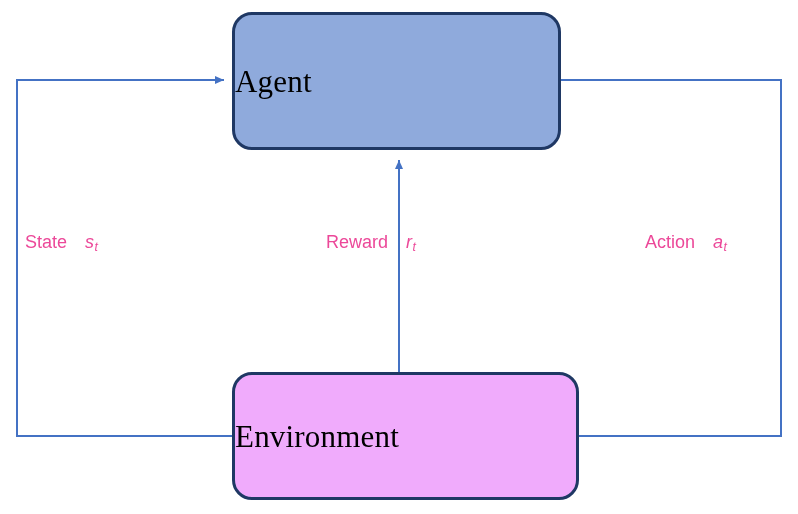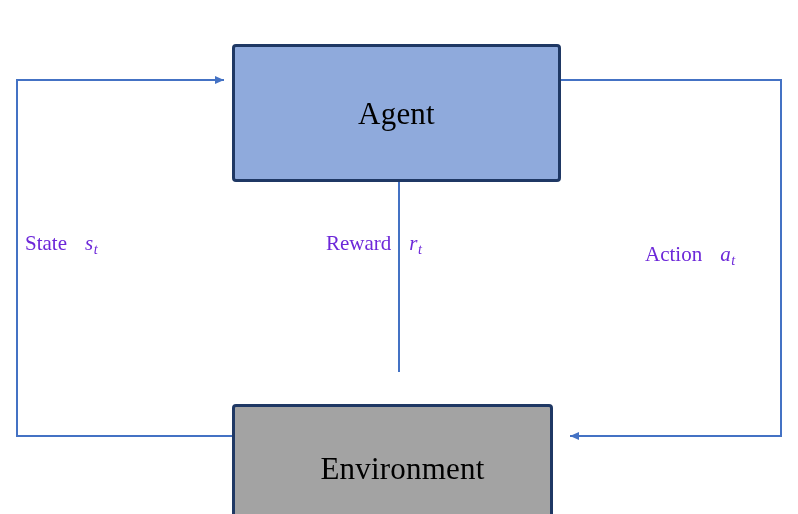--- a/index.html
+++ b/index.html
@@ -21,72 +21,70 @@
     position: absolute;
     left: 0;
     top: 0;
     width: 798px;
     height: 514px;
   }
   .node {
     position: absolute;
     box-sizing: border-box;
     border: 3px solid #1F3864;
-    border-radius: 4px;
+    border-radius: 20px;
     display: flex;
     align-items: center;
-    justify-content: center;
-    margin-top: 32px;
+    justify-content: flex-start;
   }
   .node-label {
     font-family: "Liberation Serif", serif;
     font-size: 31px;
     color: #000000;
     line-height: 1;
     letter-spacing: 0.2px;
   }
   #agent-node {
     left: 232px;
     top: 12px;
     width: 329px;
     height: 138px;
     background: #8FAADC;
   }
   #environment-node {
     left: 232px;
     top: 372px;
-    width: 321px;
+    width: 347px;
     height: 128px;
-    background: #a3a3a3;
-    padding-left: 20px;
+    background: #f0abfc;
   }
   .edge-label {
     position: absolute;
-    font-family: Liberation Serif, serif;
-    font-size: 21px;
-    color: #6d28d9;
+    font-family: Liberation Sans, sans-serif;
+    font-size: 18px;
+    color: #ec4899;
     white-space: nowrap;
     line-height: 1;
   }
   .edge-label .word {
     font-style: normal;
   }
   .edge-label .sym {
     font-style: italic;
     margin-left: 18px;
   }
   .edge-label .sym sub {
     font-style: italic;
     font-size: 0.68em;
     vertical-align: -0.28em;
     margin-left: 0.5px;
   }
   #state-label  { left: 25px;  top: 233px; }
   #reward-label { left: 306px; top: 233px; margin-left: 20px; }
-  #action-label { left: 645px; top: 244px; }
+  #action-label { left: 645px; top: 233px; }
 </style>
 </head>
 <body>
 
 <div id="canvas">
 
   <svg id="wires" viewBox="0 0 798 514" width="798" height="514" aria-hidden="true">
     <defs>
       <marker id="arrow-right" markerWidth="10" markerHeight="10" refX="9" refY="4" orient="auto" markerUnits="userSpaceOnUse">
         <path d="M0,0 L9,4 L0,8 Z" fill="#4472C4"></path>

